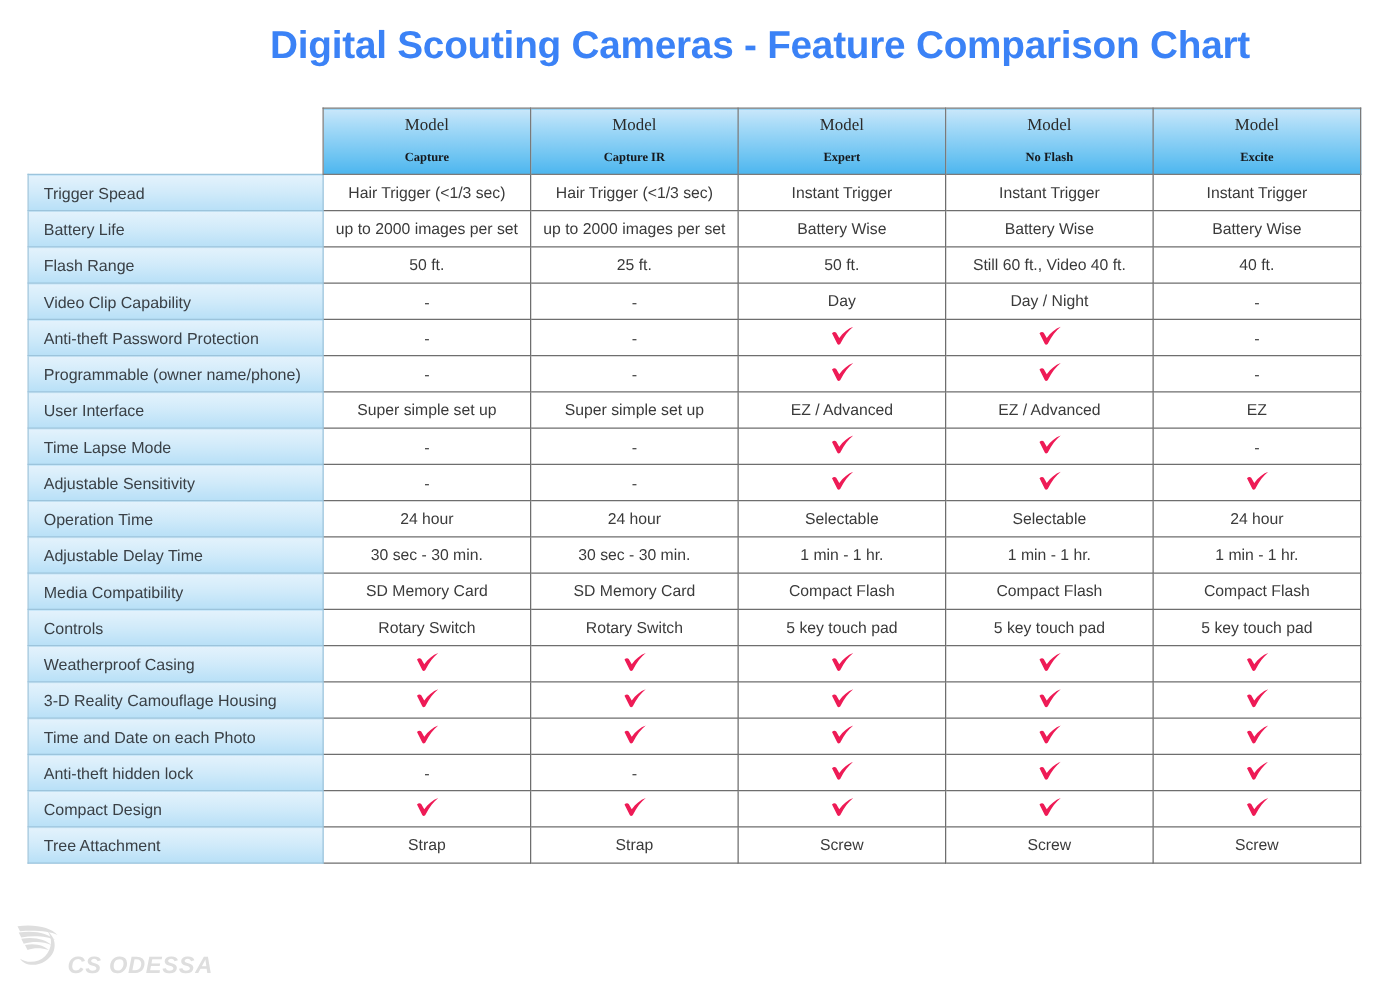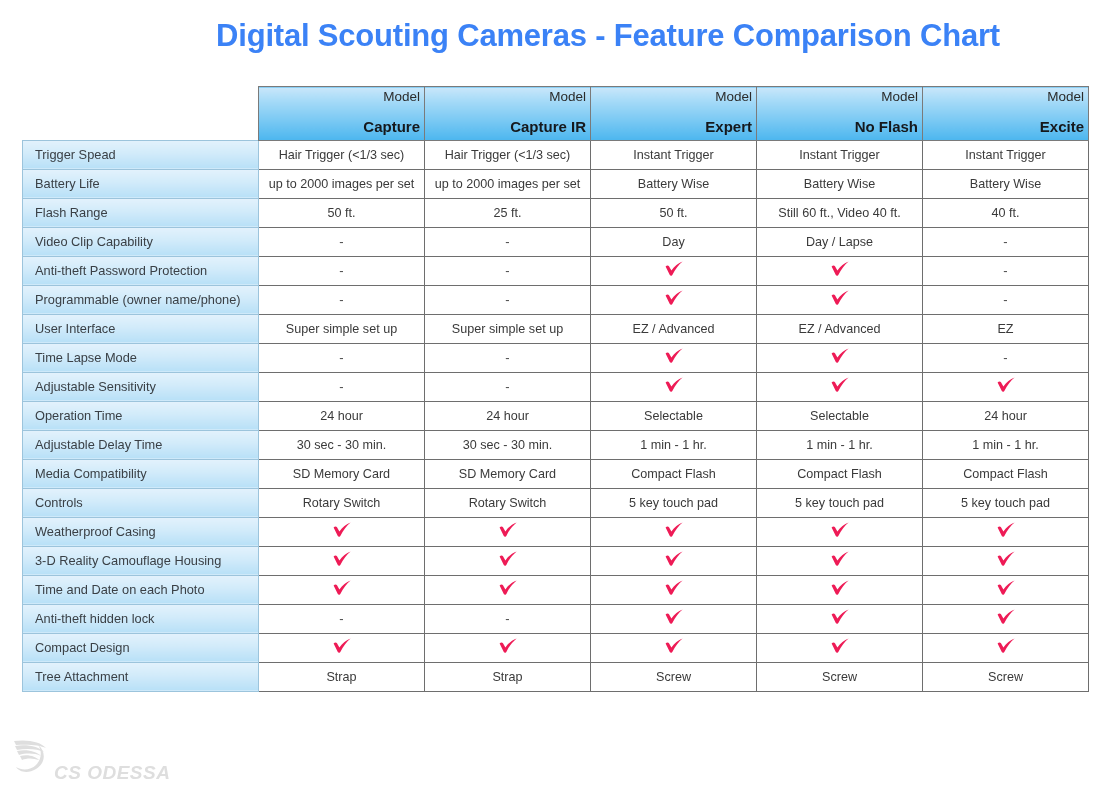--- a/index.html
+++ b/index.html
@@ -48,33 +48,34 @@
     border: none;
     padding: 0;
   }
   th.model-head {
     height: 46px;
     padding: 2px 4px 4px 4px;
     border: 1px solid #7a7a7a;
     background: linear-gradient(to bottom, #c9e7fa 0%, #aadcf8 22%, #6ec4f2 72%, #4cb6ef 100%);
     color: #1d1d1d;
     font-weight: normal;
-    text-align: right;
+    text-align: center;
     vertical-align: middle;
     line-height: 1.18;
+    font-family: Liberation Serif, serif;
   }
   .model-word {
     display: block;
     font-size: 13.5px;
     font-weight: normal;
     color: #2b2b2b;
   }
   .model-name {
     display: block;
-    font-size: 15px;
+    font-size: 10px;
     font-weight: bold;
     color: #15181c;
     margin-top: 13px;
   }
 
   
   #comparison-table td {
     height: 28px;
     border: 1px solid #6e6e6e;
     font-size: 12.6px;
@@ -195,21 +196,21 @@
         <td>25 ft.</td>
         <td>50 ft.</td>
         <td>Still 60 ft., Video 40 ft.</td>
         <td>40 ft.</td>
       </tr>
       <tr>
         <td class="feature-label">Video Clip Capability</td>
         <td><span class="dash-mark">-</span></td>
         <td><span class="dash-mark">-</span></td>
         <td>Day</td>
-        <td>Day / Lapse</td>
+        <td>Day / Night</td>
         <td><span class="dash-mark">-</span></td>
       </tr>
       <tr>
         <td class="feature-label">Anti-theft Password Protection</td>
         <td><span class="dash-mark">-</span></td>
         <td><span class="dash-mark">-</span></td>
         <td><span class="check-mark"><svg width="20" height="17" viewBox="0 0 20 17">
               <path d="M1.6 5.6 C2.6 4.6 4.0 4.2 5.0 5.2 L7.4 9.4 C10.4 5.2 14.2 2.0 18.6 0.4 C14.8 3.6 11.2 8.0 8.6 13.4 C8.0 14.9 6.6 15.3 5.8 14.0 Z" fill="#ee1b56"></path>
             </svg></span></td>
         <td><span class="check-mark"><svg width="20" height="17" viewBox="0 0 20 17">

